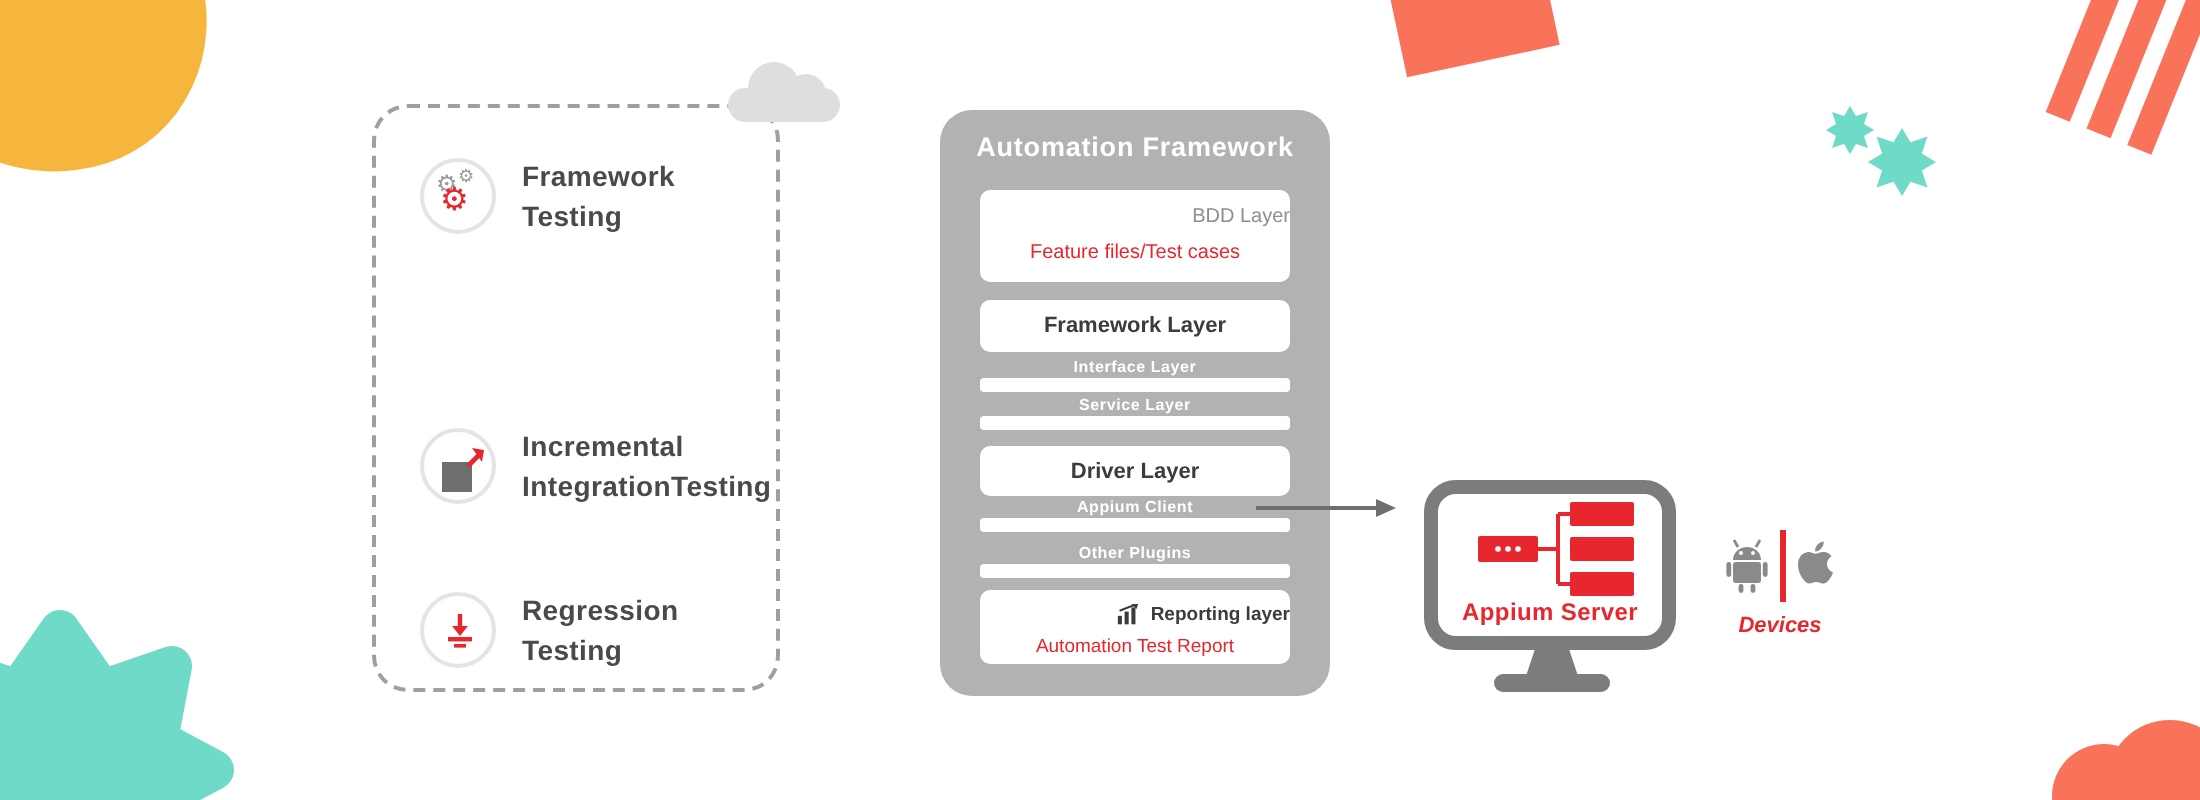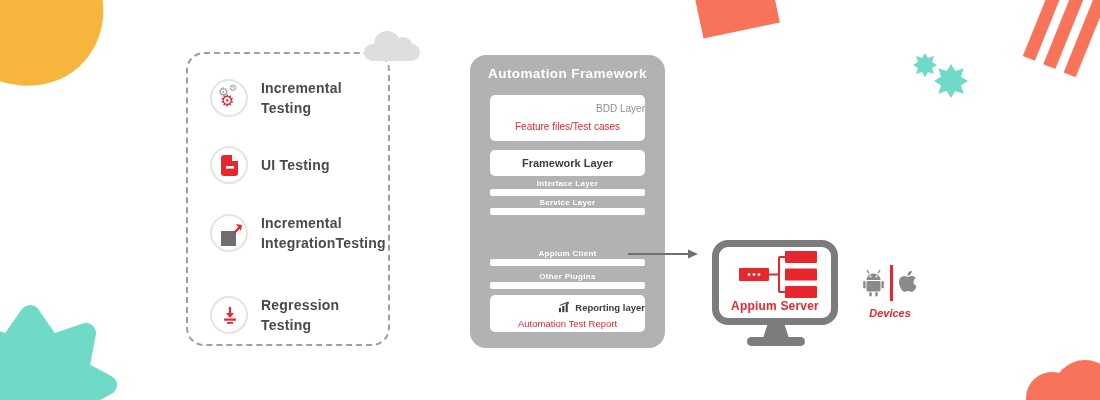--- a/index.html
+++ b/index.html
@@ -93,33 +93,23 @@
   </svg>
 
   <div class="test-panel">
 
     <div class="test-item" style="top:24px">
       <div class="icon-circle">
         <span class="gear g1">⚙</span>
         <span class="gear g2">⚙</span>
         <span class="gear g3">⚙</span>
       </div>
-      <span class="item-label">Incremental Testing</span>
-    </div>
-
-    <div class="test-item" style="top:92px">
-      <div class="icon-circle">
-        <svg style="position:absolute;left:9px;top:7px" width="18" height="21" viewBox="0 0 18 21">
-          <path fill="#E8262E" d="M3,0 h8 l6,6 v12 a3,3 0 0 1 -3,3 h-11 a3,3 0 0 1 -3,-3 v-15 a3,3 0 0 1 3,-3 z"></path>
-          <polygon fill="#ffffff" points="11,0 17,6 11,6"></polygon>
-          <rect x="5" y="11" width="8" height="2.6" fill="#ffffff"></rect>
-        </svg>
-      </div>
-      <span class="item-label">UI Testing</span>
-    </div>
+      <span class="item-label">Framework Testing</span>
+    </div>
+
 
     <div class="test-item" style="top:159px">
       <div class="icon-circle">
         <svg style="position:absolute;left:6px;top:6px" width="26" height="26" viewBox="0 0 26 26">
           <rect x="3" y="9" width="15" height="15" fill="#6e6e6e"></rect>
           <line x1="16" y1="11" x2="22" y2="5" stroke="#E8262E" stroke-width="2.4"></line>
           <polygon fill="#E8262E" points="18,2 24,3 23,9"></polygon>
         </svg>
       </div>
       <span class="item-label">Incremental
@@ -155,20 +145,23 @@
 
     <div class="fw-box layer-box fw-layer">
       <span>Framework Layer</span>
     </div>
 
     <div class="sub-label" style="top:124px">Interface Layer</div>
     <div class="sub-bar" style="top:134px"></div>
     <div class="sub-label" style="top:143px">Service Layer</div>
     <div class="sub-bar" style="top:153px"></div>
 
+    <div class="fw-box layer-box drv-layer">
+      <span>Driver Layer</span>
+    </div>
 
     <div class="sub-label" style="top:194px">Appium Client</div>
     <div class="sub-bar" style="top:204px"></div>
     <div class="sub-label" style="top:217px">Other Plugins</div>
     <div class="sub-bar" style="top:227px"></div>
 
     <div class="fw-box rep-box">
       <div class="rep-line1">
         <svg width="12" height="11" viewBox="0 0 14 13">
           <rect x="1" y="7" width="2.4" height="5" fill="#3c3c3c"></rect>

